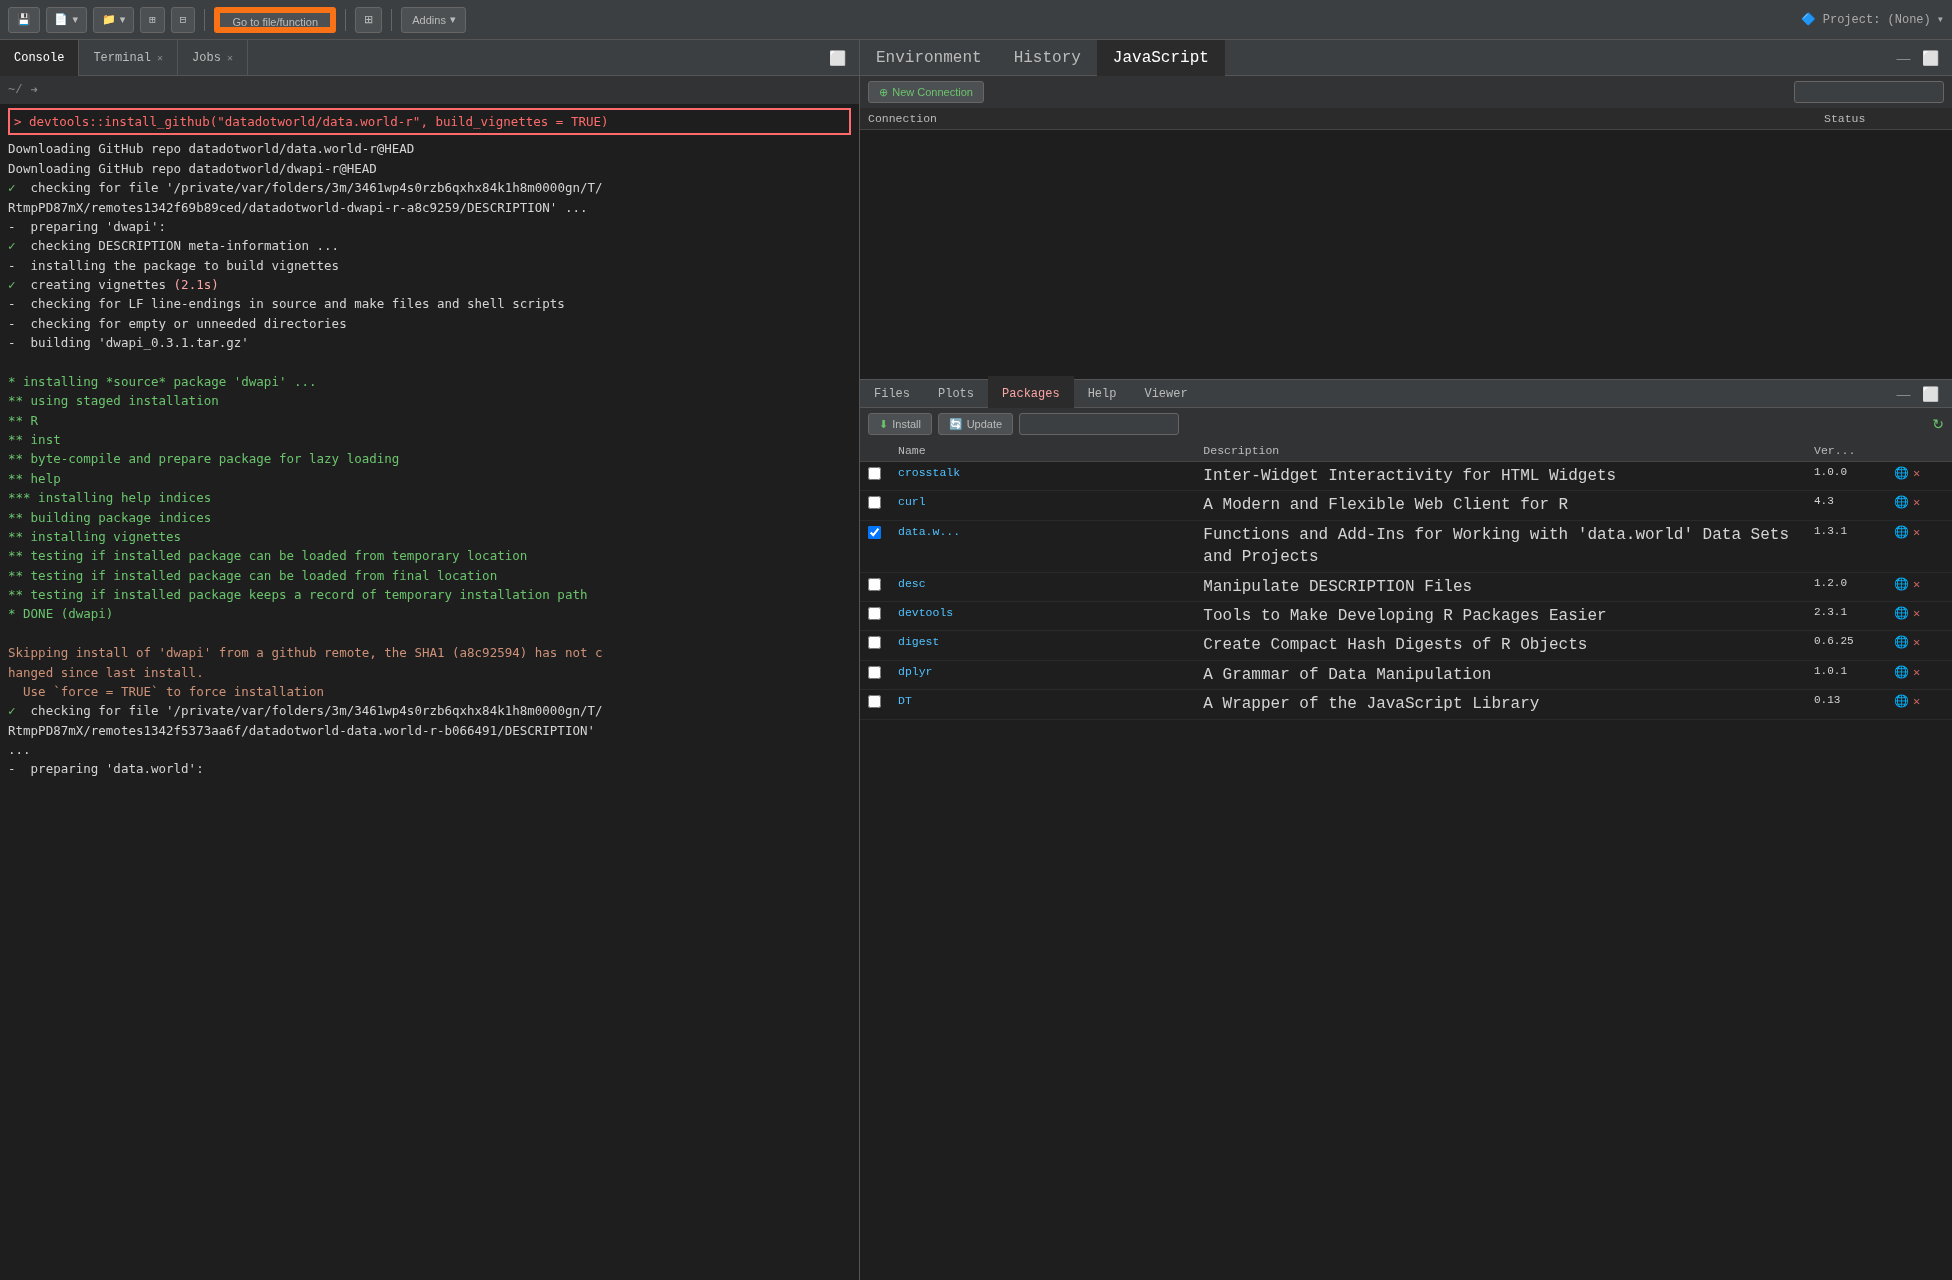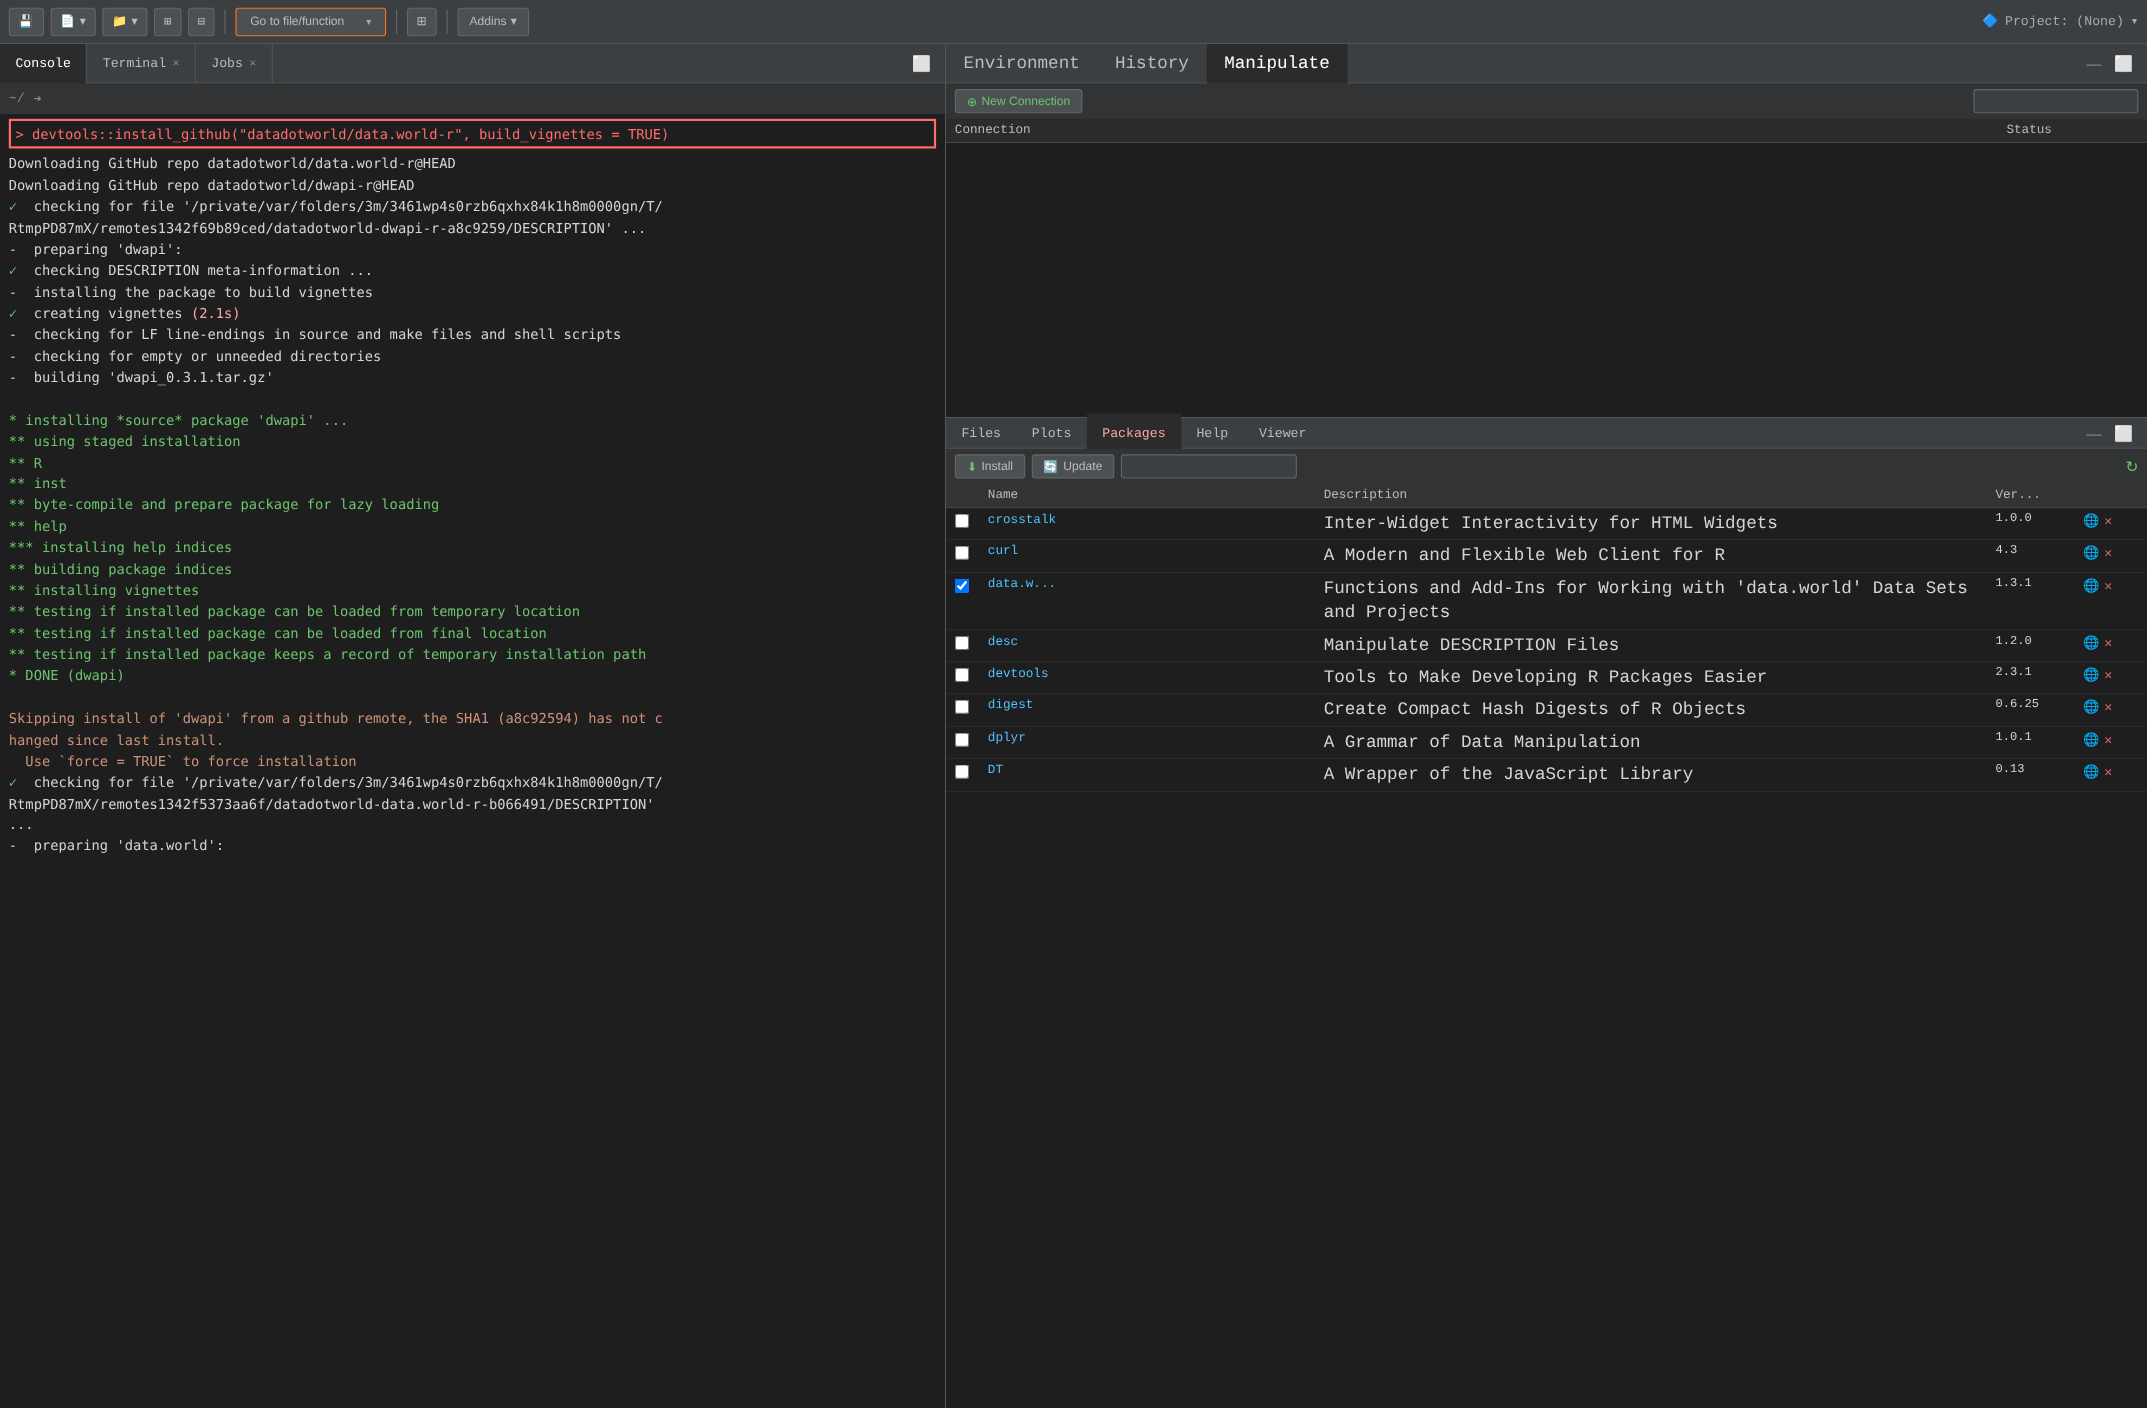--- a/index.html
+++ b/index.html
@@ -32,30 +32,31 @@
       font-size: 11px;
       padding: 3px 8px;
       cursor: pointer;
       display: flex;
       align-items: center;
       gap: 4px;
       height: 26px;
     }
     .toolbar-go {
       background: #4c5052;
-      border: 1px solid #f97316;
+      border: 6px solid #f97316;
       border-radius: 3px;
       color: #bbb;
       font-size: 11px;
       padding: 3px 12px;
       cursor: pointer;
       height: 26px;
       display: flex;
       align-items: center;
       gap: 20px;
+      flex-direction: column;
     }
     .toolbar-go .arrow { color: #aaa; font-size: 9px; }
     .toolbar-sep { width: 1px; height: 22px; background: #666; margin: 0 3px; }
     .toolbar-addins {
       background: #4c5052;
       border: 1px solid #666;
       border-radius: 3px;
       color: #bbb;
       font-size: 11px;
       padding: 3px 10px;
@@ -528,21 +529,21 @@
 
     <div class="right-top">
       <div class="right-tab-bar">
         <div class="right-tab">
           <span>Environment</span>
         </div>
         <div class="right-tab">
           <span>History</span>
         </div>
         <div class="right-tab active">
-          <span>Manipulate</span>
+          <span>JavaScript</span>
         </div>
         <div class="right-tab-actions">
           <button class="tab-action-btn">—</button>
           <button class="tab-action-btn">⬜</button>
         </div>
       </div>
 
       <div class="env-toolbar">
         <button class="new-conn-btn">
           <span style="color:#6bc46d;">⊕</span>

